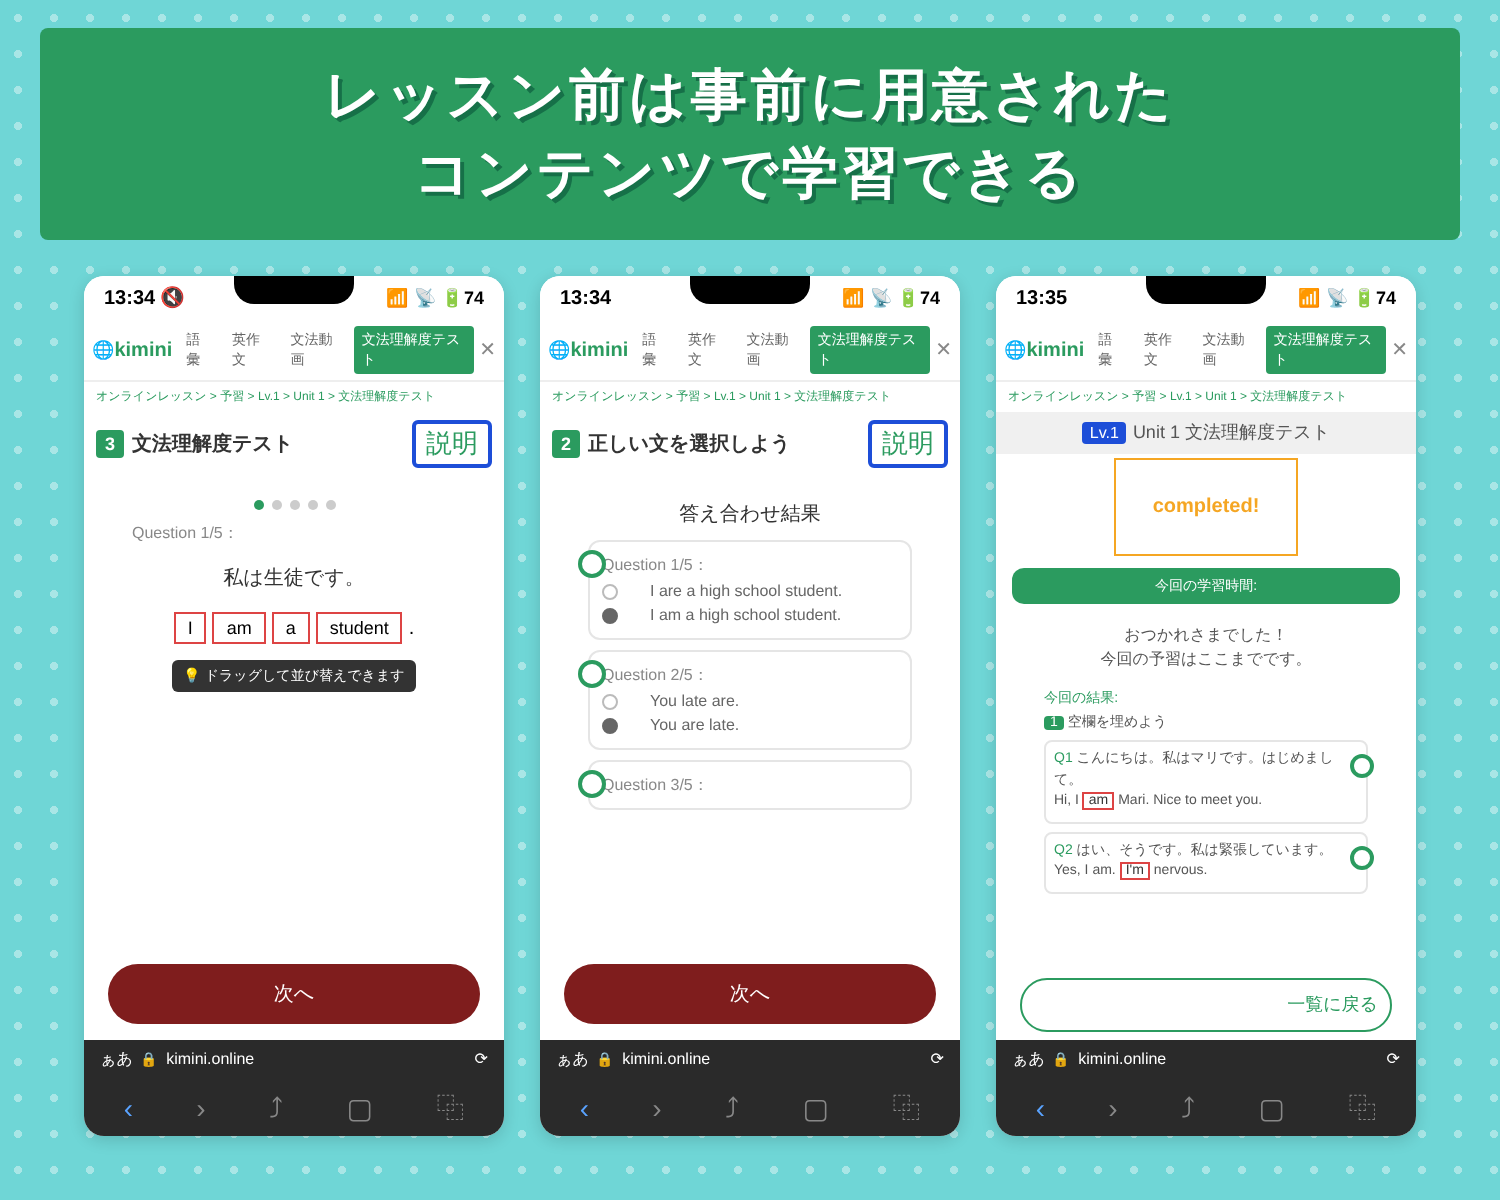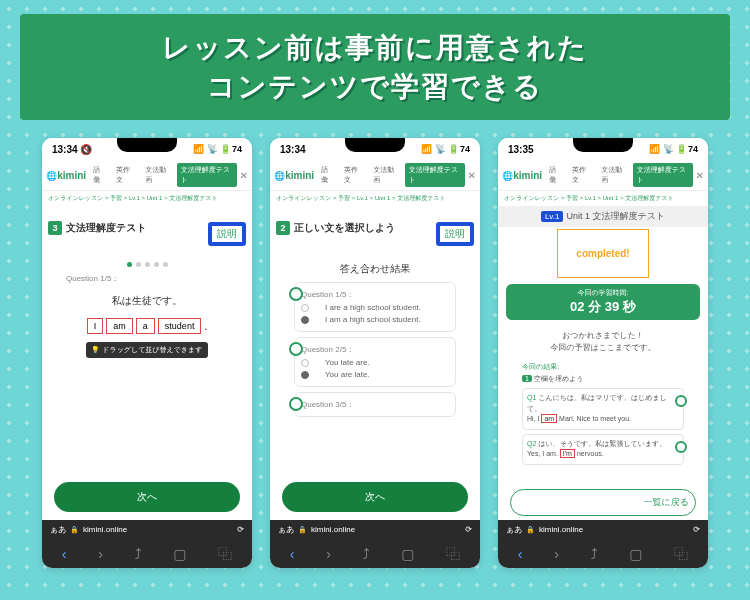--- a/index.html
+++ b/index.html
@@ -115,26 +115,25 @@
   color: #fff;
   width: 14px;
   height: 14px;
   border-radius: 2px;
   display: inline-flex;
   align-items: center;
   justify-content: center;
   font-size: 9px;
 }
 .explain-btn {
-  font-size: 10px;
+  font-size: 13px;
   color: #2b9b5f;
-  border: 4px solid #1d4ed8;
+  border: 2px solid #1d4ed8;
   border-radius: 3px;
   padding: 1px 5px;
-  margin-top: 12px;
 }
 .content { flex: 1; padding: 6px 24px; overflow: hidden; }
 .dots { display: flex; gap: 4px; justify-content: center; margin: 6px 0; }
 .dot { width: 5px; height: 5px; border-radius: 50%; background: #ccc; }
 .dot.active { background: #2b9b5f; }
 .q-label { font-size: 8px; color: #888; margin: 6px 0; }
 .q-text { text-align: center; font-size: 10px; margin: 10px 0; color: #333; }
 .word-row {
   display: flex;
   gap: 3px;
@@ -151,21 +150,21 @@
 .tip {
   background: #333;
   color: #fff;
   font-size: 7px;
   padding: 3px 6px;
   border-radius: 3px;
   margin: 6px auto;
   width: fit-content;
 }
 .next-btn {
-  background: #15803d;
+  background: #7f1d1d;
   color: #fff;
   text-align: center;
   padding: 8px;
   border-radius: 18px;
   font-size: 10px;
   margin: 8px 12px;
 }
 .browser-bar {
   background: #2a2a2a;
   padding: 4px 8px;
@@ -447,21 +446,20 @@
       </div>
       <span class="close-x">✕</span>
     </div>
     <div class="breadcrumb">オンラインレッスン &gt; 予習 &gt; Lv.1 &gt; Unit 1 &gt; 文法理解度テスト</div>
     <div class="lv-title">
       <span class="lv-badge">Lv.1</span><span>Unit 1 文法理解度テスト</span>
     </div>
     <div class="completed">completed!</div>
     <div class="timer-box">
       <div class="timer-label">今回の学習時間:</div>
-      <div class="timer-val">02 分 39 秒</div>
     </div>
     <div class="msg">
       <div>おつかれさまでした！</div>
       <div>今回の予習はここまでです。</div>
     </div>
     <div class="content" style="padding-top:0">
       <div class="results-label">今回の結果:</div>
       <div style="font-size:7px;color:#555;margin:2px 0">
         <span class="mini-num">1</span>
         <span>空欄を埋めよう</span>

